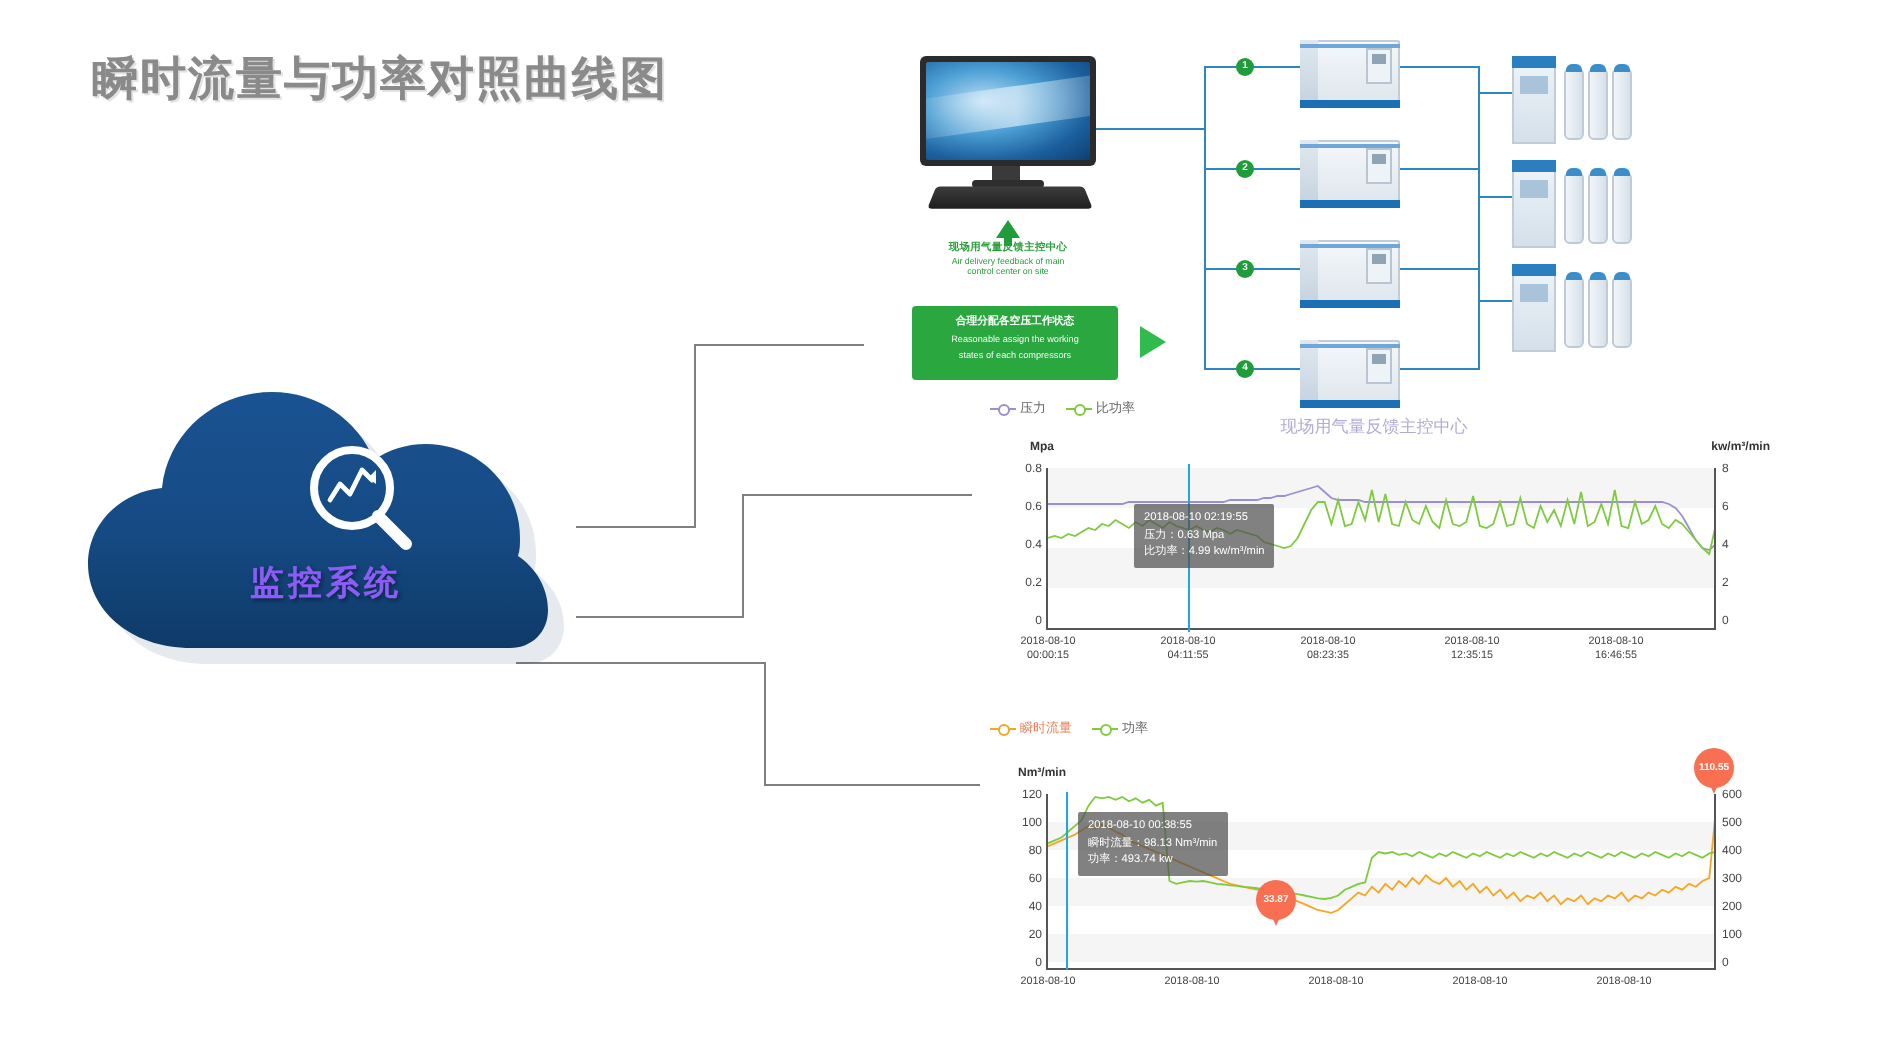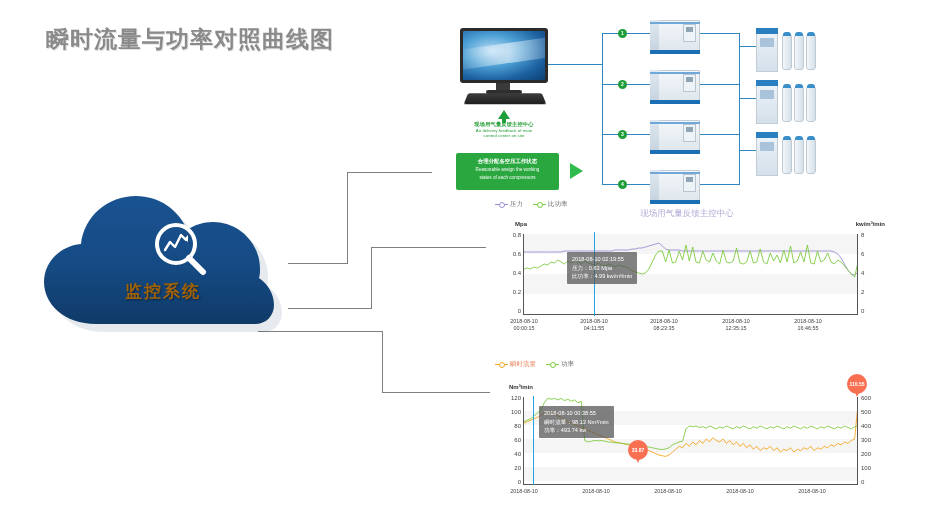--- a/index.html
+++ b/index.html
@@ -17,21 +17,21 @@
     white-space:nowrap;
   }
   
   .conn{position:absolute;border-color:#7f7f7f;border-style:solid;border-width:0;}
   
   .cloud-wrap{position:absolute;left:38px;top:196px;width:250px;height:140px;}
   .cloud-shadow,.cloud{position:absolute;inset:0;}
   .cloud-shadow{filter:blur(0px);opacity:.30;transform:translate(4px,4px);}
   .cloud-label{
     position:absolute;left:0;right:0;top:84px;text-align:center;
-    color:#a16207;font-size:17px;font-weight:bold;letter-spacing:2px;
+    color:#8b5cf6;font-size:17px;font-weight:bold;letter-spacing:2px;
     text-shadow:1px 1px 2px rgba(0,0,0,.45);
   }
   .cloud-icon{position:absolute;left:112px;top:24px;width:62px;height:58px;}
   
   .panel{position:absolute;}
   #diagram-panel{left:440px;top:18px;width:500px;height:185px;}
   .monitor{position:absolute;left:20px;top:10px;width:88px;height:78px;}
   .mon-screen{
     position:absolute;left:0;top:0;width:88px;height:55px;border-radius:3px;
     background:#2b2b2b;padding:3px;box-sizing:border-box;

